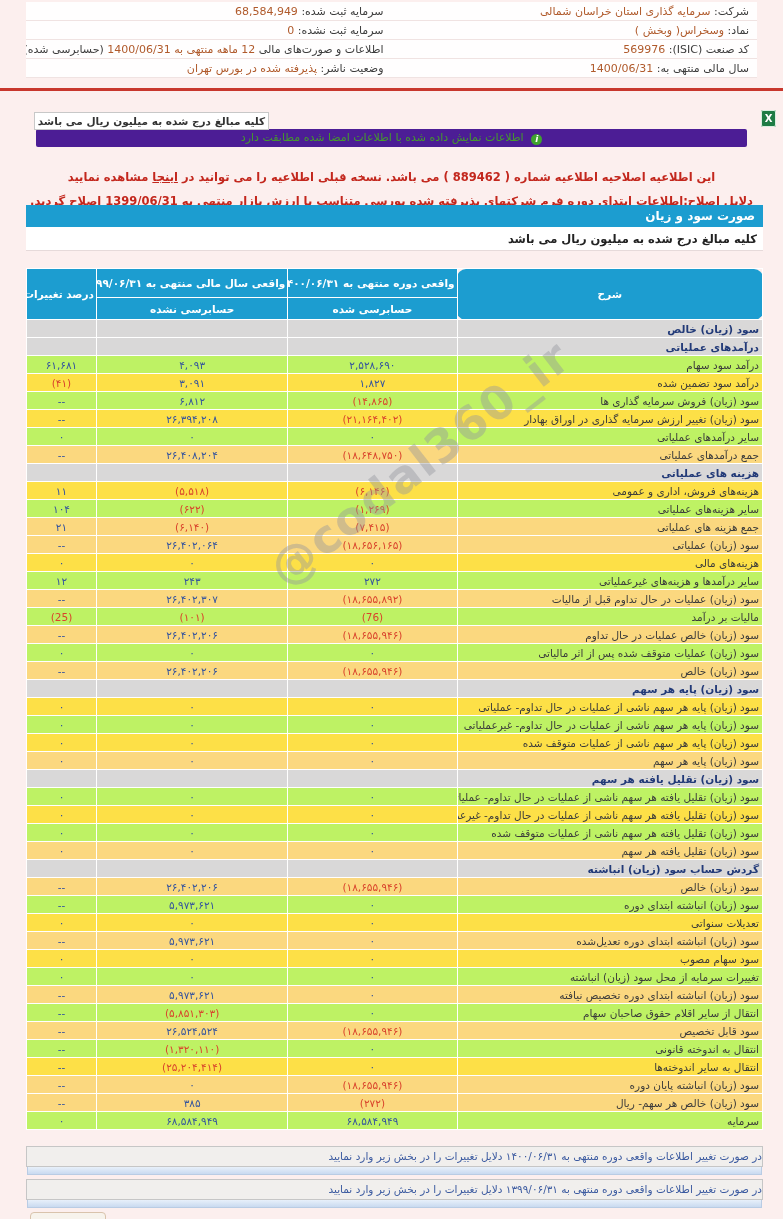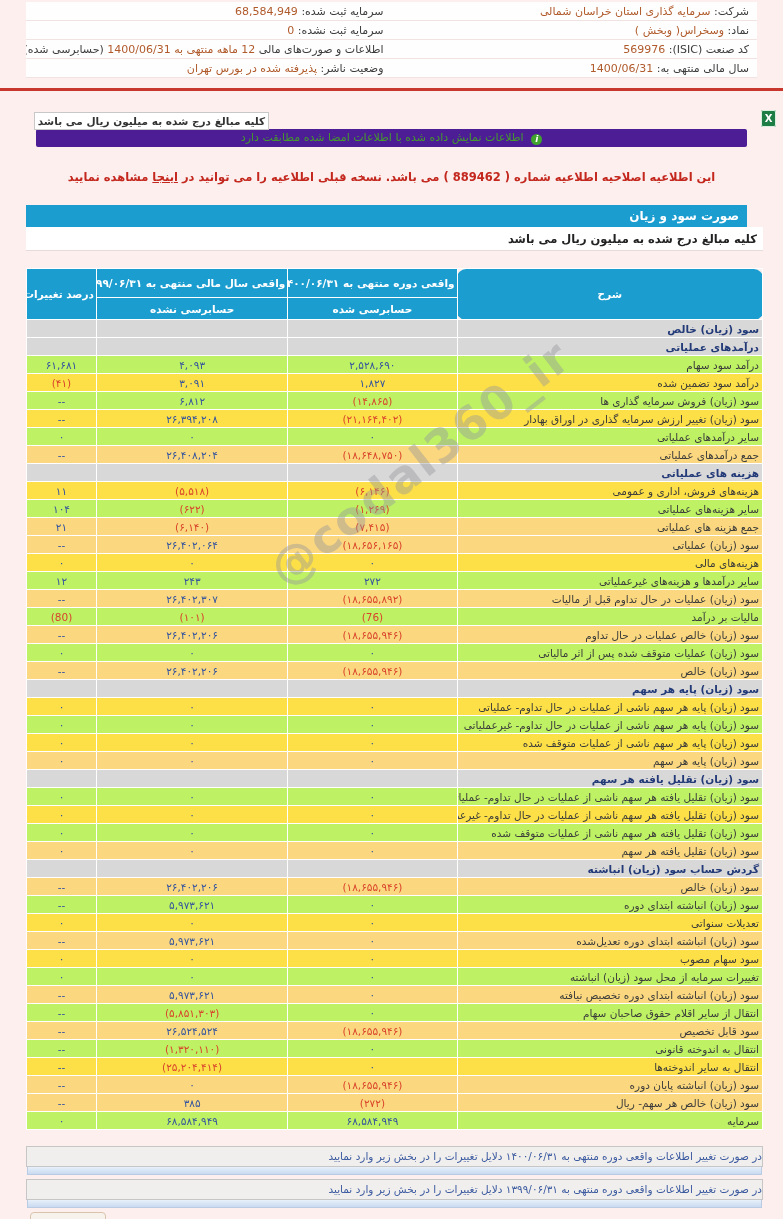--- a/index.html
+++ b/index.html
@@ -25,21 +25,21 @@
     border:1px solid #c8c8c8;font-size:10.5px;font-weight:bold;color:#333;text-align:center;white-space:nowrap;}
 
   .excel-icon{position:absolute;top:110px;right:7px;width:15px;height:17px;background:#1e7c45;border-radius:2px;
     color:#fff;font-size:10px;font-weight:bold;text-align:center;line-height:17px;cursor:pointer;box-shadow:0 0 0 1px #d9efe0 inset;}
 
   .notice{position:absolute;left:0;right:0;text-align:center;color:#c3271d;font-weight:bold;font-size:11.5px;white-space:nowrap;margin-top:36px;}
   .notice-1{top:134px;}
   .notice-2{top:158px;}
   .notice a{color:#c3271d;text-decoration:underline;cursor:pointer;}
 
-  .stmt-title{position:absolute;top:205px;right:36px;left:26px;height:22px;line-height:22px;background:#1c9dd0;
+  .stmt-title{position:absolute;top:205px;right:20px;left:26px;height:22px;line-height:22px;background:#1c9dd0;
     color:#fff;font-weight:bold;font-size:12px;padding-right:8px;box-sizing:border-box;}
   .stmt-note{position:absolute;top:227px;right:20px;left:26px;height:24px;line-height:24px;background:#fff;
     border-bottom:1px solid #e6dada;color:#222;font-weight:bold;font-size:11.5px;padding-right:6px;box-sizing:border-box;}
 
   .stmt-table-wrap{position:absolute;top:268px;right:20px;left:26px;}
   table.stmt{width:100%;border-collapse:collapse;table-layout:fixed;}
   table.stmt th{background:#1c9dd0;color:#fff;font-weight:bold;font-size:10.5px;border:1px solid #ffffff;
     padding:2px;text-align:center;white-space:nowrap;overflow:hidden;}
   table.stmt thead tr.h1 th{height:24px;}
   table.stmt thead tr.h2 th{height:17px;}
@@ -127,20 +127,21 @@
 
   <div class="amounts-box">کلیه مبالغ درج شده به میلیون ریال می باشد</div>
 
   <div class="excel-icon" title="">X</div>
 
   <div class="notice notice-1">
     <span>این اطلاعیه اصلاحیه اطلاعیه شماره ( 889462 ) می باشد. نسخه قبلی اطلاعیه را می توانید در</span>
     <a>اینجا</a>
     <span>مشاهده نمایید</span>
   </div>
+  <div class="notice notice-2">دلایل اصلاح:اطلاعات ابتدای دوره فرم شرکتهای پذیرفته شده بورسی متناسب با ارزش بازار منتهی به 1399/06/31 اصلاح گردید.</div>
 
   <div class="stmt-title">صورت سود و زیان</div>
   <div class="stmt-note">کلیه مبالغ درج شده به میلیون ریال می باشد</div>
 
   <div class="stmt-table-wrap">
     <table class="stmt">
       <colgroup>
         <col style="width:41.5%">
           <col style="width:23%">
           <col style="width:26%">
@@ -252,21 +253,21 @@
           <tr class="total">
             <td class="label">سود (زیان) عملیات در حال تداوم قبل از مالیات</td>
             <td class="val neg">(۱۸,۶۵۵,۸۹۲)</td>
             <td class="val pos">۲۶,۴۰۲,۳۰۷</td>
             <td class="val dash">--</td>
           </tr>
           <tr class="white">
             <td class="label">مالیات بر درآمد</td>
             <td class="val neg">(76)</td>
             <td class="val neg">(۱۰۱)</td>
-            <td class="val neg">(80)</td>
+            <td class="val neg">(25)</td>
           </tr>
           <tr class="total">
             <td class="label">سود (زیان) خالص عملیات در حال تداوم</td>
             <td class="val neg">(۱۸,۶۵۵,۹۴۶)</td>
             <td class="val pos">۲۶,۴۰۲,۲۰۶</td>
             <td class="val dash">--</td>
           </tr>
           <tr class="white">
             <td class="label">سود (زیان) عملیات متوقف شده پس از اثر مالیاتی</td>
             <td class="val pos">۰</td>

